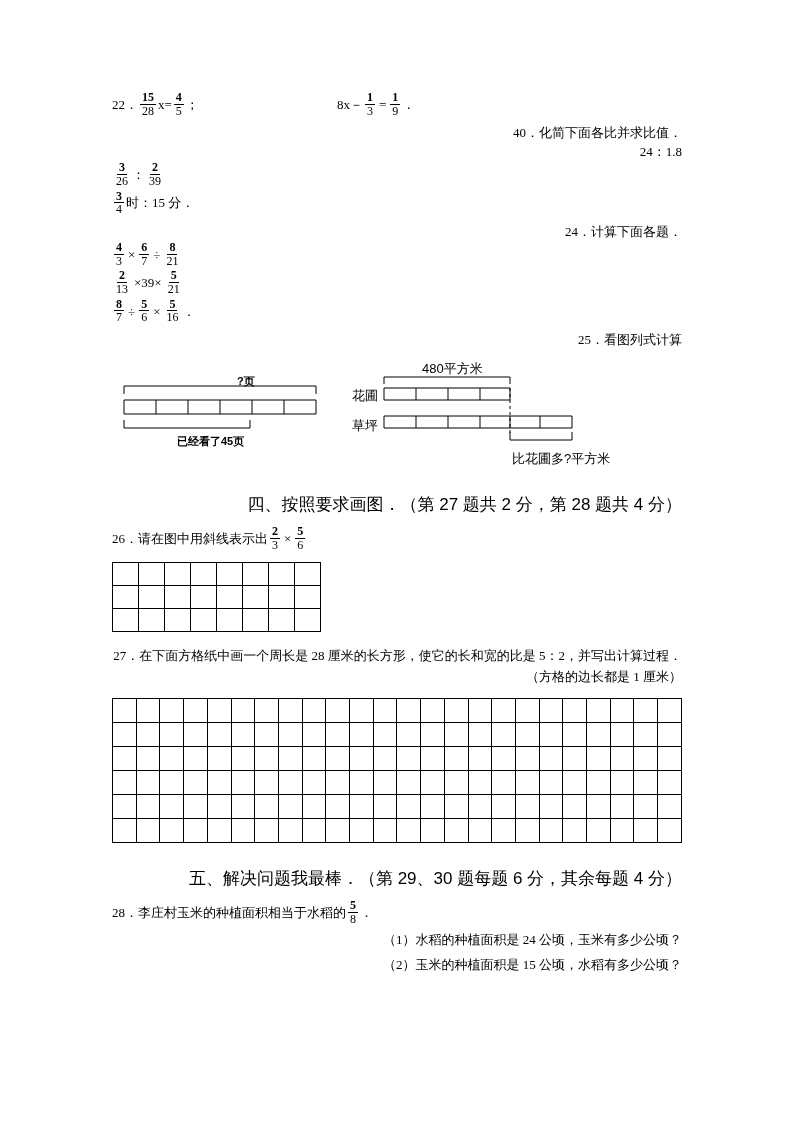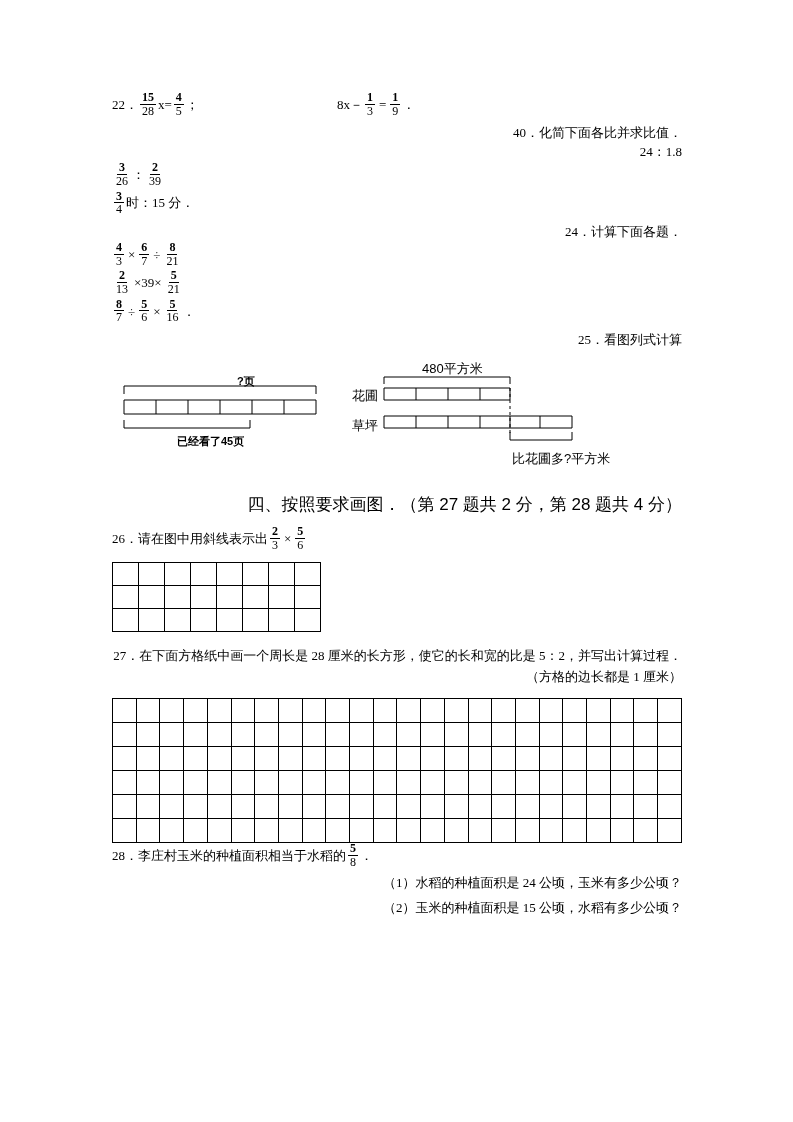--- a/index.html
+++ b/index.html
@@ -506,20 +506,21 @@
               <td></td>
               <td></td>
               <td></td>
               <td></td>
               <td></td>
             </tr>
           </tbody>
         </table>
     </div>
 
+    <div class="section-head" style="margin-top:24px;">五、解决问题我最棒．（第 29、30 题每题 6 分，其余每题 4 分）</div>
 
     <div>
       <div class="row">
         <span class="qnum">28．</span>
         <span class="txt">李庄村玉米的种植面积相当于水稻的</span>
         <span class="frac">
           <span class="num">5</span>
           <span class="den">8</span>
         </span>
         <span class="txt">．</span>

